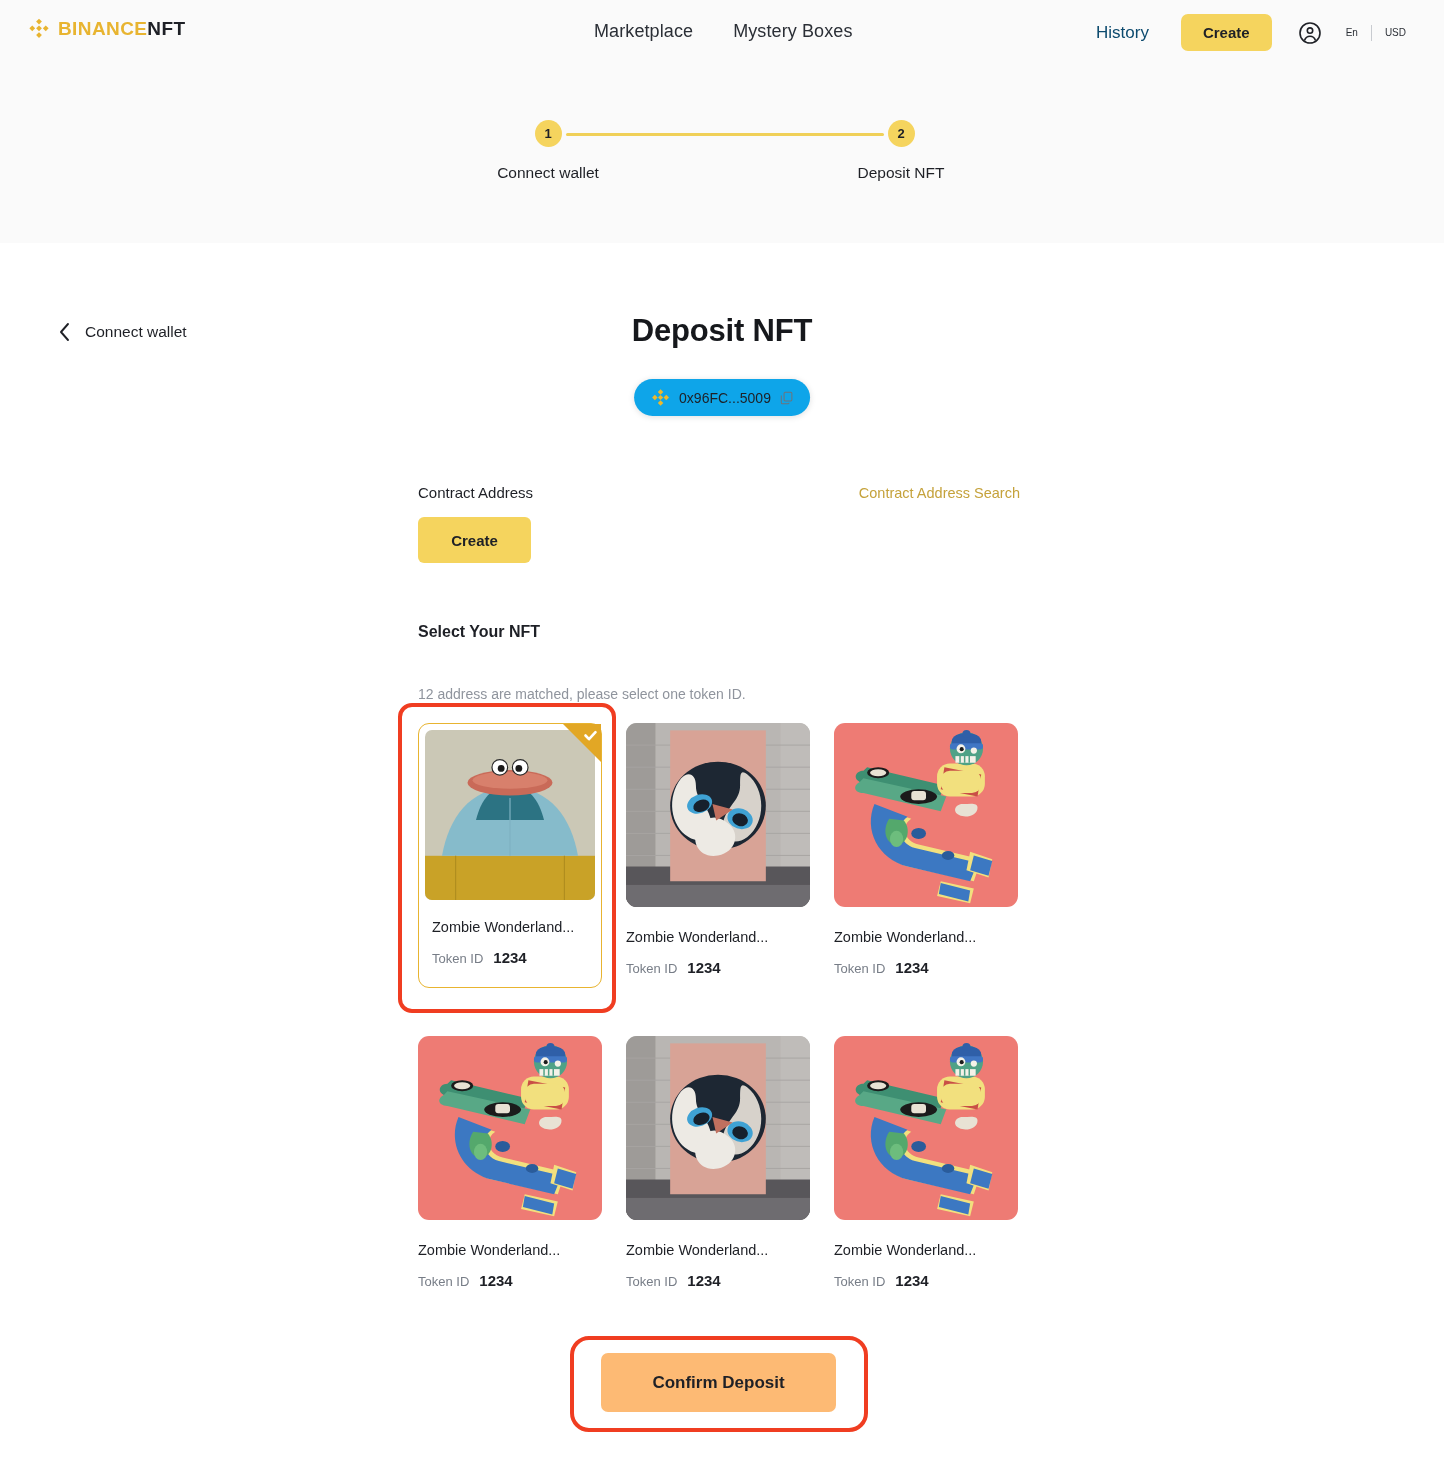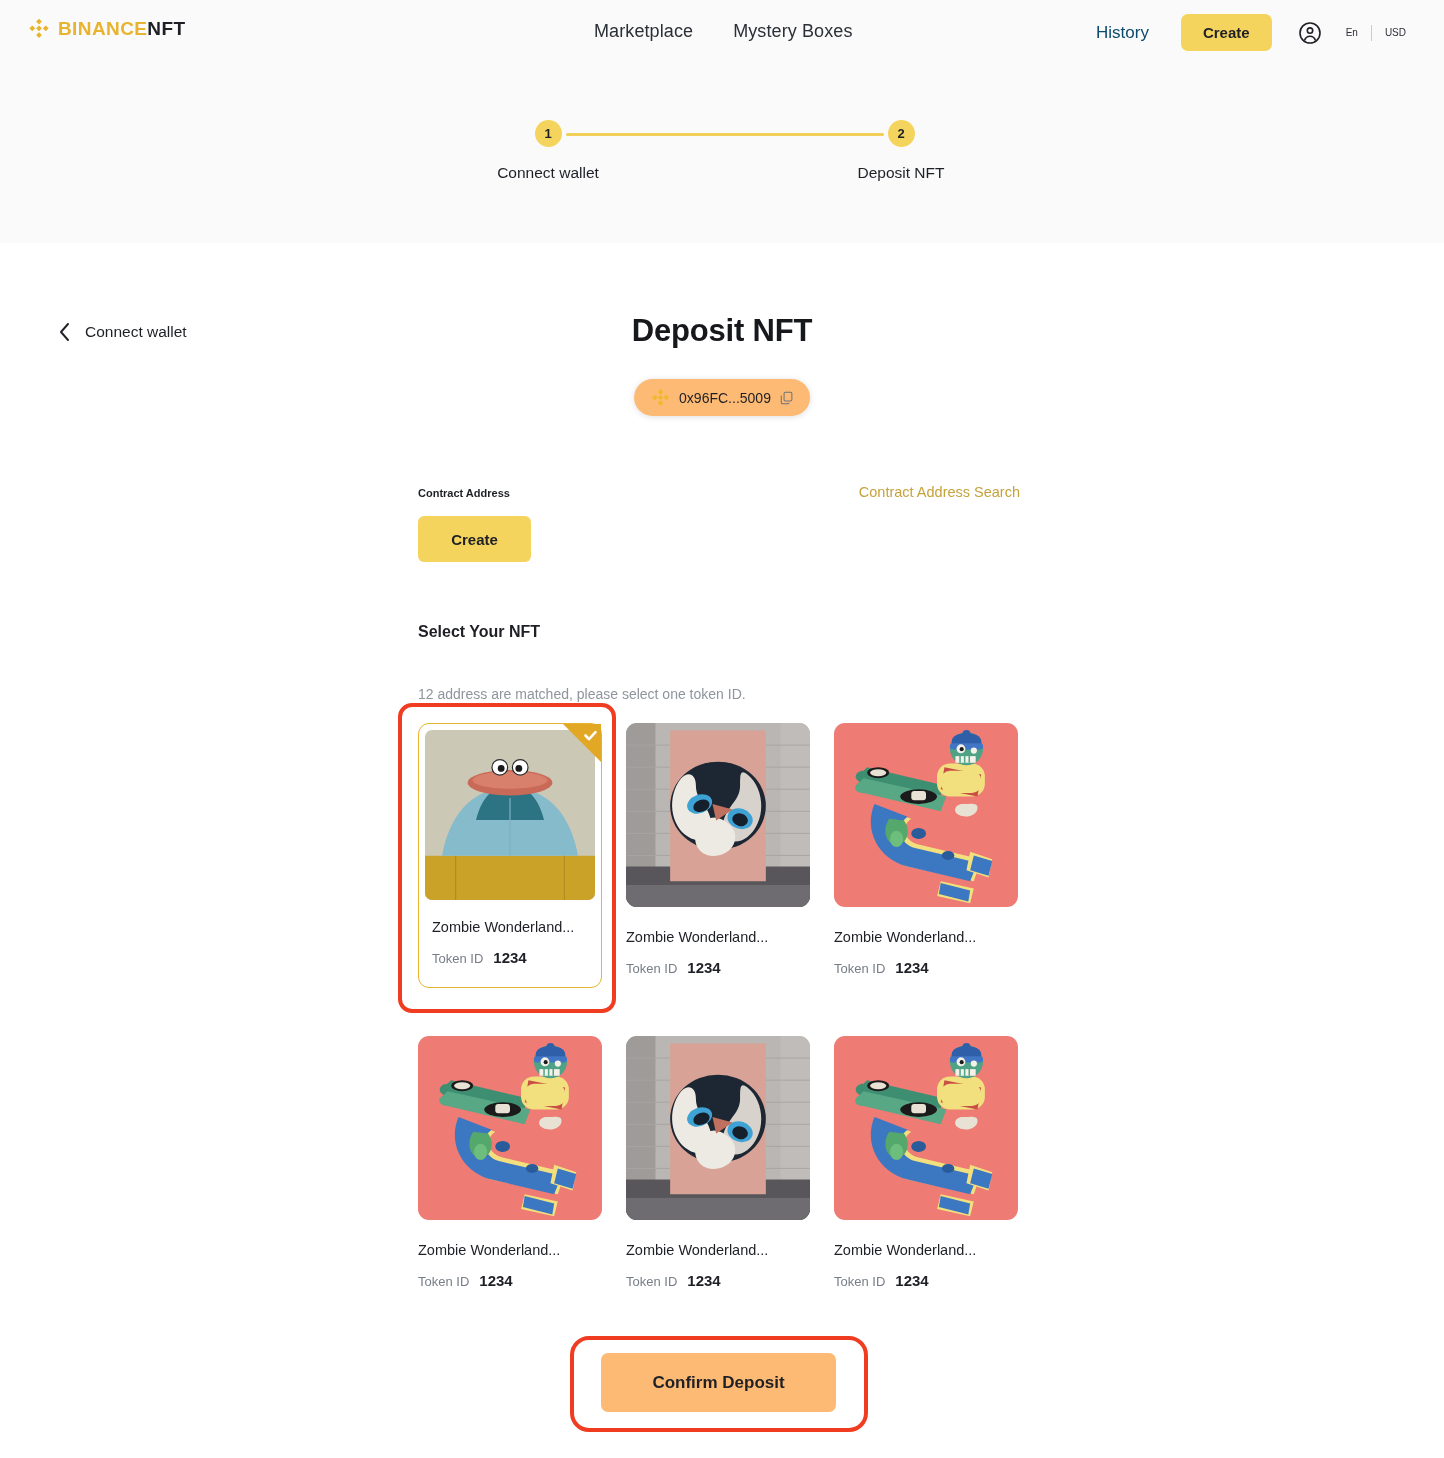--- a/index.html
+++ b/index.html
@@ -91,34 +91,34 @@
   .back-label { font-size: 15.5px; color: #1E2026; font-weight: 500; }
 
   .page-title {
     position: absolute; top: 313px; left: 0; width: 1444px;
     text-align: center; font-size: 31px; font-weight: bold;
     color: #16181C; letter-spacing: -.2px;
   }
 
   .wallet-chip {
     position: absolute; top: 379px; left: 50%; transform: translateX(-50%);
-    height: 37px; background: #fdba74;
+    height: 37px; background: #0ea5e9;
     border-radius: 19px; display: flex; align-items: center;
     gap: 9px; padding: 0 17px;
     box-shadow: 0 1px 6px rgba(0,0,0,.13);
     cursor: pointer;
   }
   .wallet-chip .chip-addr { font-size: 14px; color: #1E2026; }
   .chip-bnb { width: 19px; height: 19px; display:block; }
   .copy-icon { width: 13px; height: 14px; display:block; cursor: pointer; }
 
   
   .form-wrap { position: absolute; top: 484px; left: 418px; width: 602px; }
   .form-row-top { display: flex; justify-content: space-between; align-items: baseline; }
-  .lbl-contract { font-size: 11px; font-weight: bold; color: #1E2026; }
+  .lbl-contract { font-size: 15px; font-weight: normal; color: #1E2026; }
   .link-search { font-size: 14.5px; color: #C5A23B; cursor: pointer; text-decoration: none; }
 
   .input-row { display: flex; gap: 20px; margin-top: 16px; }
   .addr-input {
     width: 470px; height: 46px;
     border: 1px solid #EDD27C; border-radius: 6px;
     padding: 0 15px; font-size: 14.5px; color: #1E2026;
     font-family: inherit; background: #fff; outline: none;
   }
   .btn-confirm {

